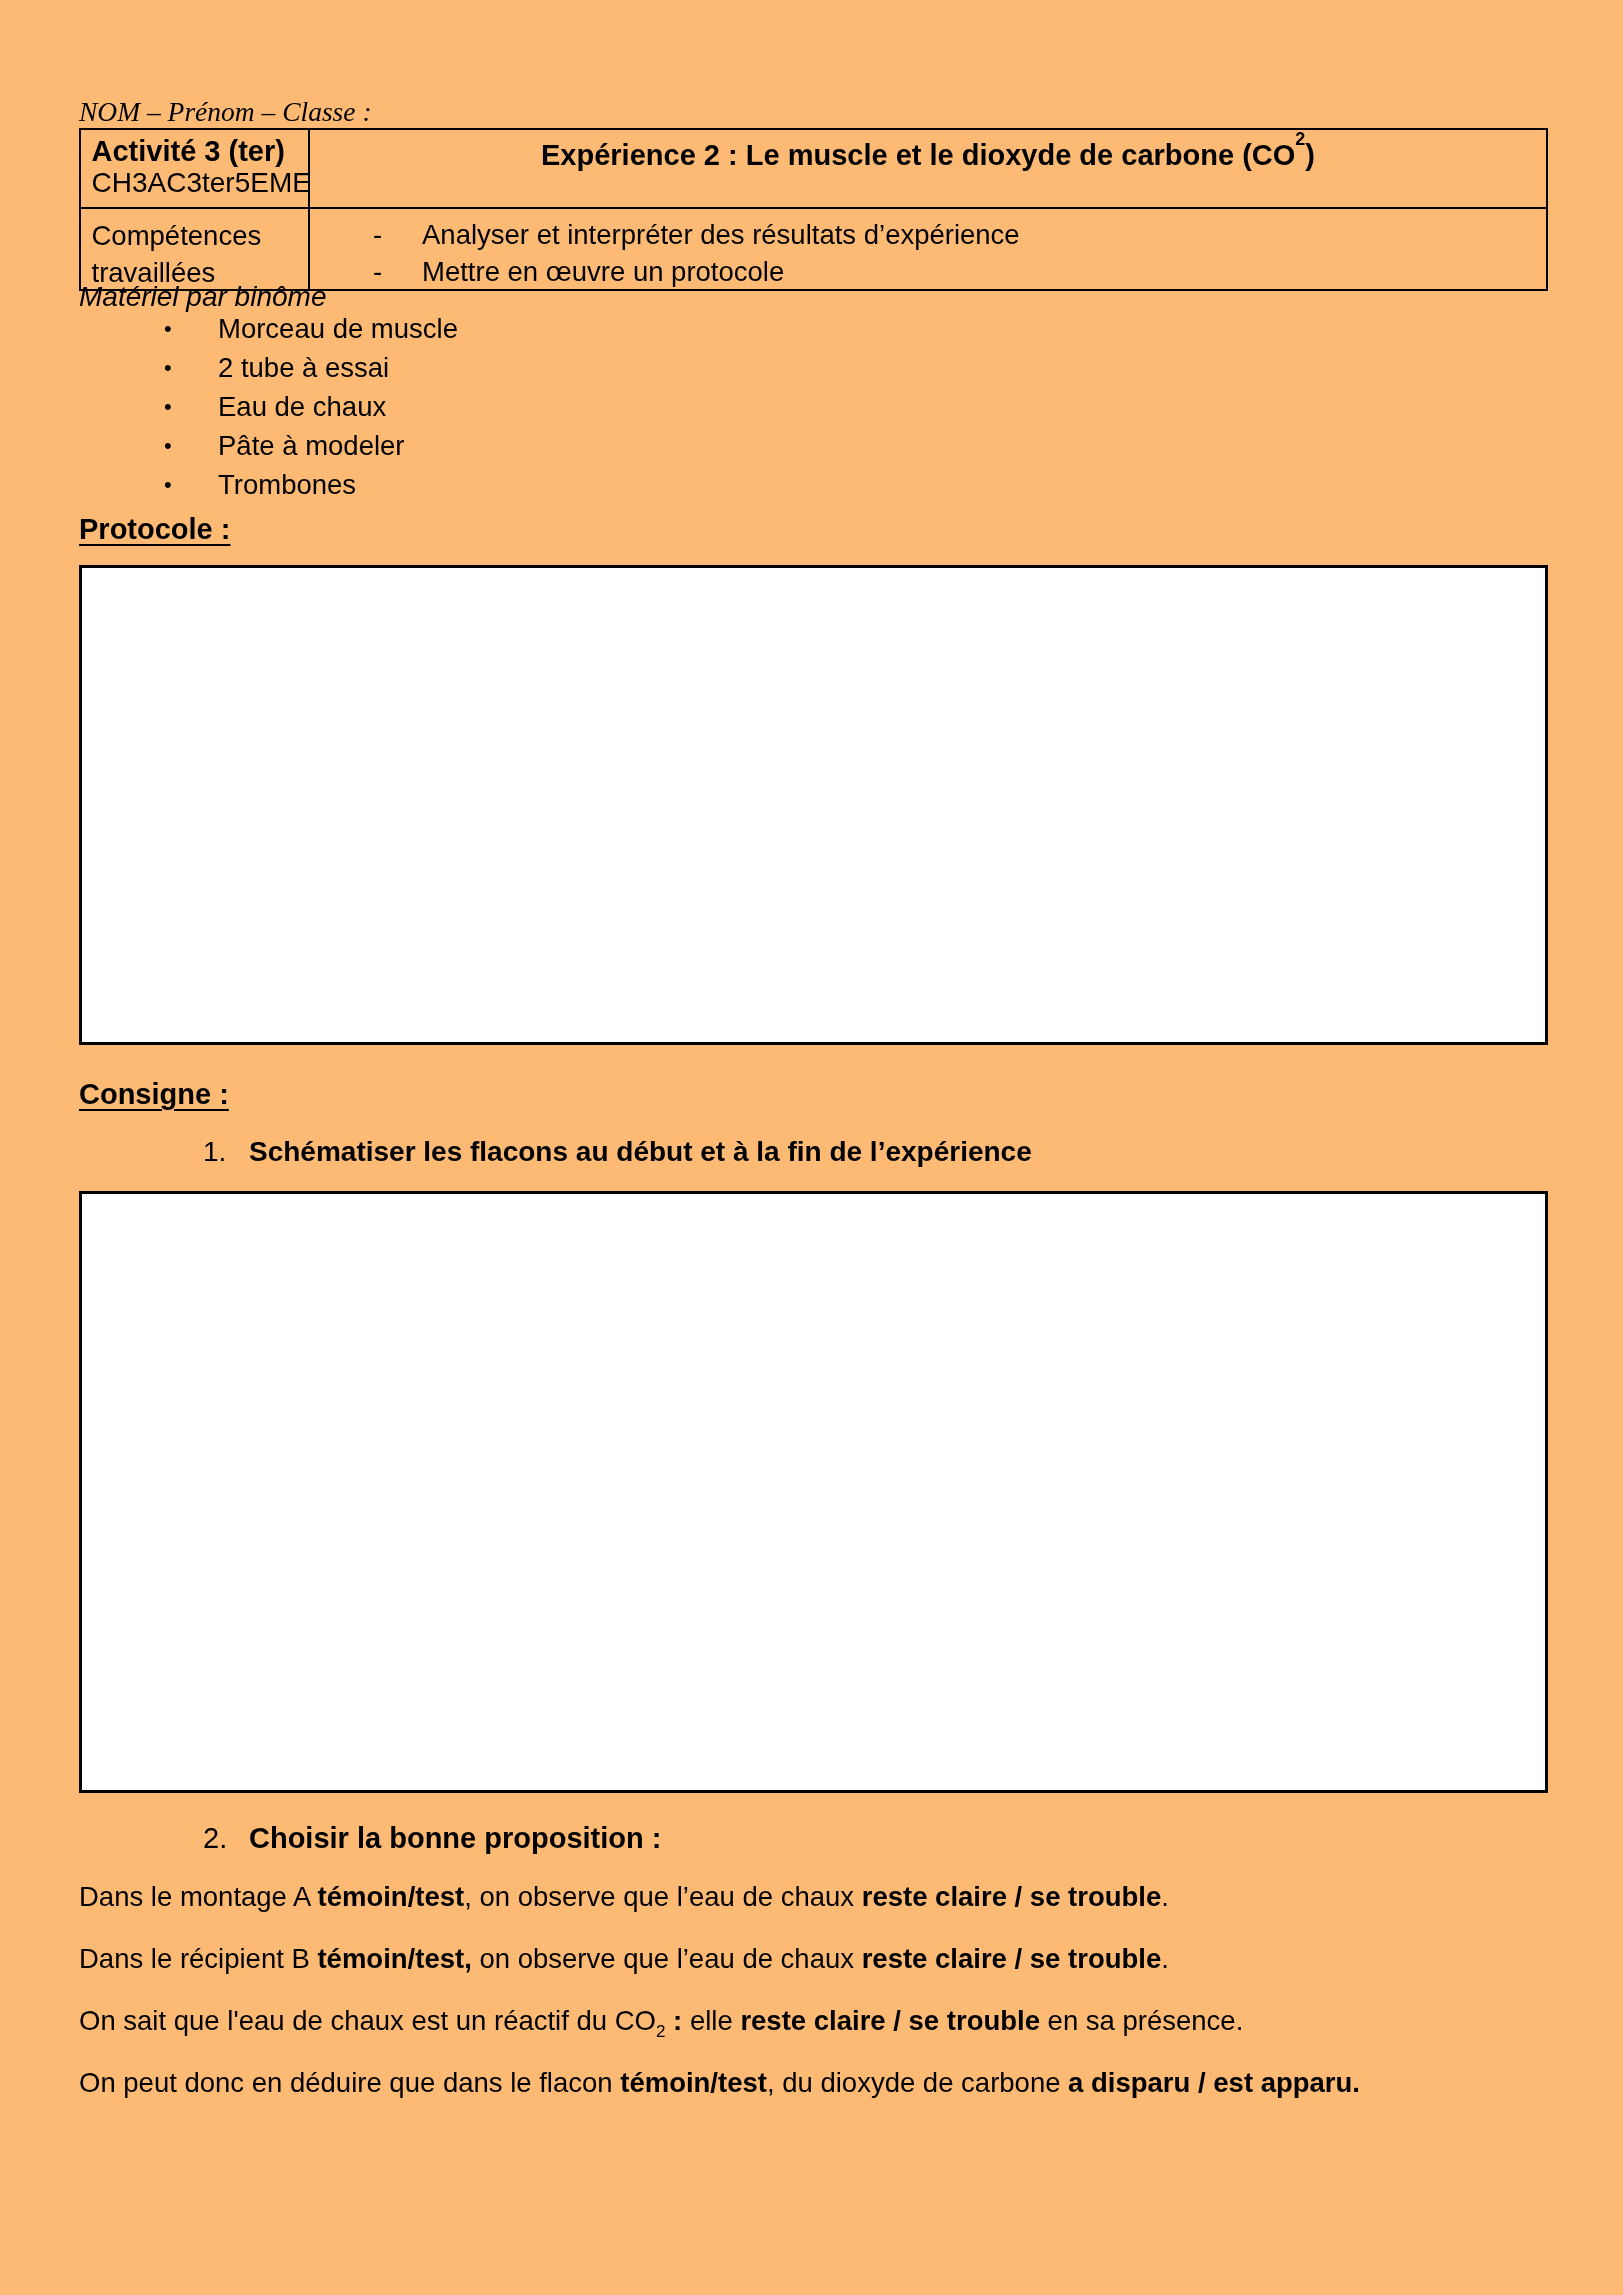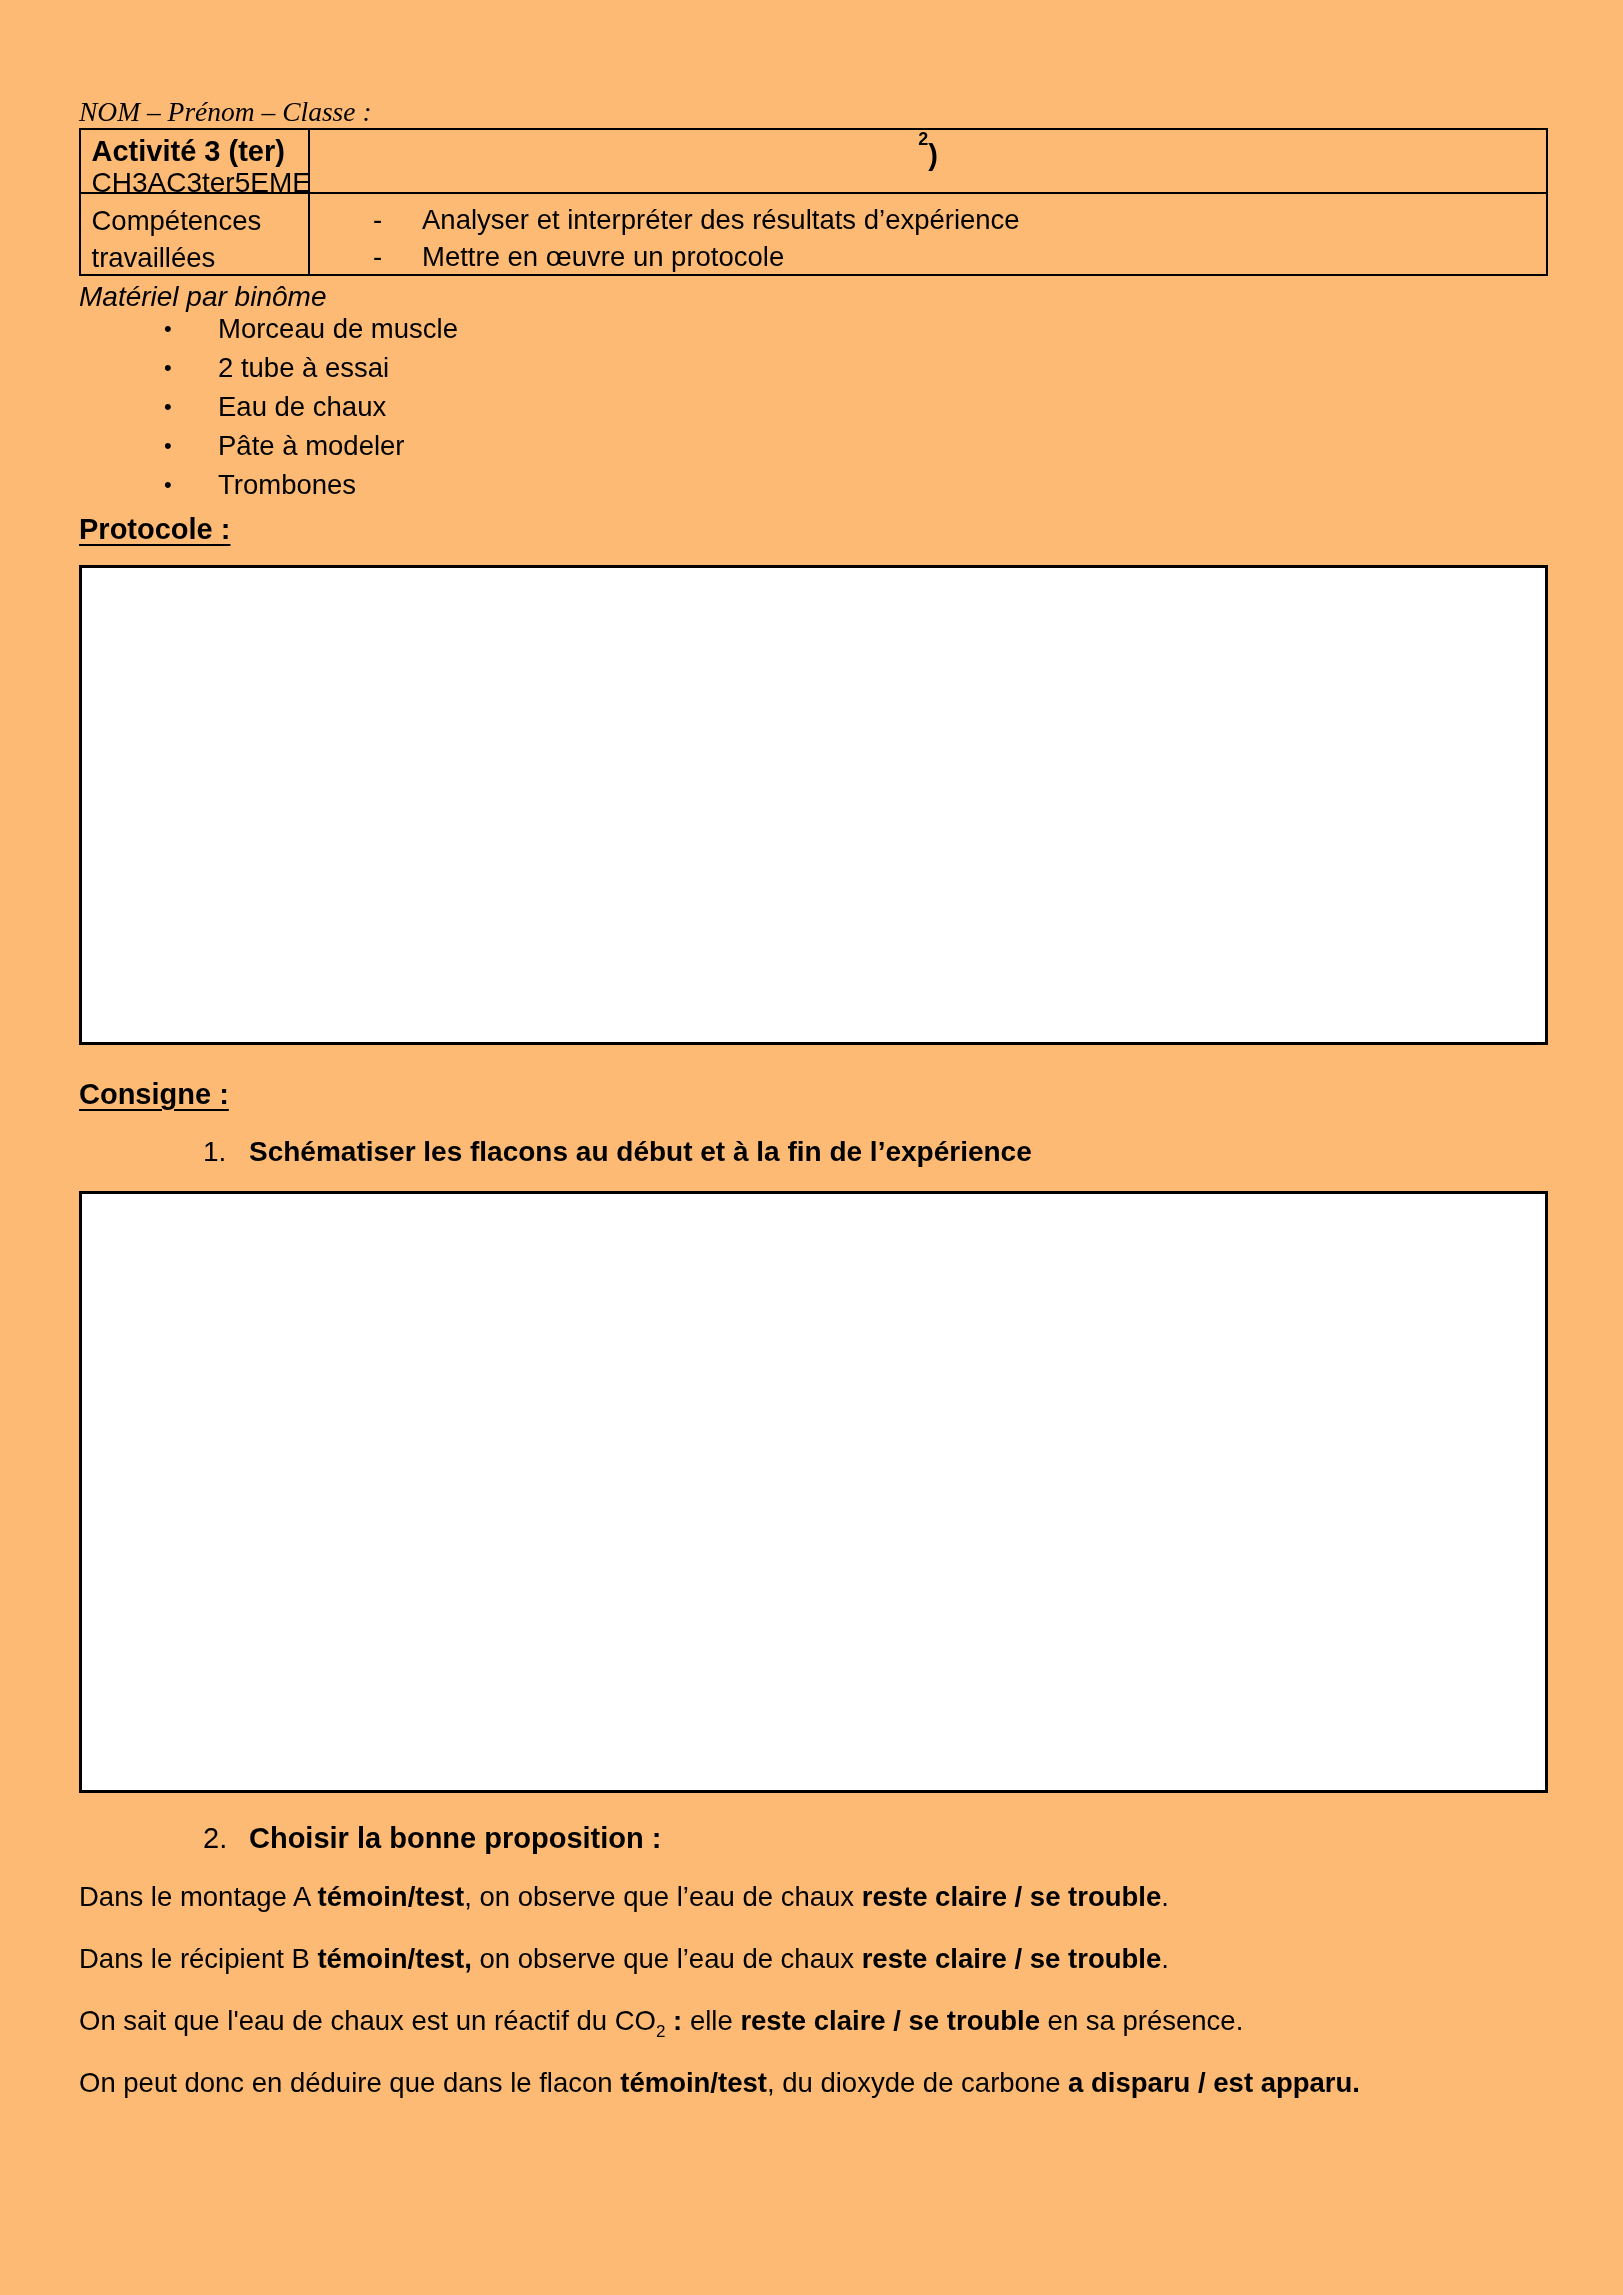--- a/index.html
+++ b/index.html
@@ -21,21 +21,21 @@
     font-style:italic;font-size:27.5px;line-height:31px;
   }
 
   
   .info-table{
     top:128px;width:1469px;
     border:2.6px solid #000;box-sizing:border-box;
     font-size:27.5px;
   }
   .it-row{display:flex;box-sizing:border-box;}
-  .it-row1{height:64px;border-bottom:2.6px solid #000;}
+  .it-row1{height:79px;border-bottom:2.6px solid #000;}
   .it-row2{height:80px;}
   .it-cell-left{width:229px;box-sizing:border-box;border-right:2.6px solid #000;padding:5.2px 0 0 10.5px;}
   .it-cell-right{flex:1;box-sizing:border-box;}
   .activity-title{font-size:29px;font-weight:700;line-height:33px;}
   .activity-code{font-size:28px;line-height:27.5px;margin-top:1.3px;}
   .exp-title{
     display:flex;justify-content:center;
     padding-top:9.2px;font-size:29px;font-weight:700;line-height:33px;
   }
   .skills-label{font-size:27.5px;line-height:37px;padding-top:2.6px;}
@@ -80,20 +80,21 @@
   <div class="abs nom-line">NOM – Prénom – Classe :</div>
 
   <div class="abs info-table">
     <div class="it-row it-row1">
       <div class="it-cell-left">
         <div class="activity-title">Activité 3 (ter)</div>
         <div class="activity-code">CH3AC3ter5EME</div>
       </div>
       <div class="it-cell-right">
         <div class="exp-title">
+            <span>Expérience 2 : Le muscle et le dioxyde de carbone (CO</span>
             <sub>2</sub>
             <span>)</span>
           </div>
       </div>
     </div>
     <div class="it-row it-row2">
       <div class="it-cell-left">
         <div class="skills-label">Compétences travaillées</div>
       </div>
       <div class="it-cell-right skills">

